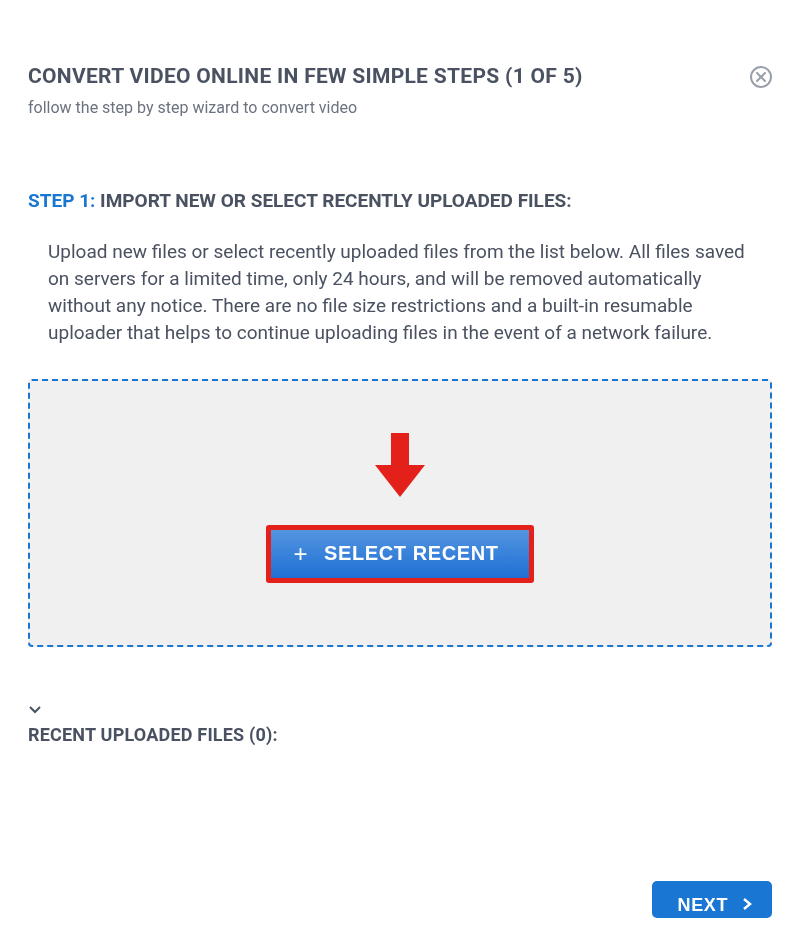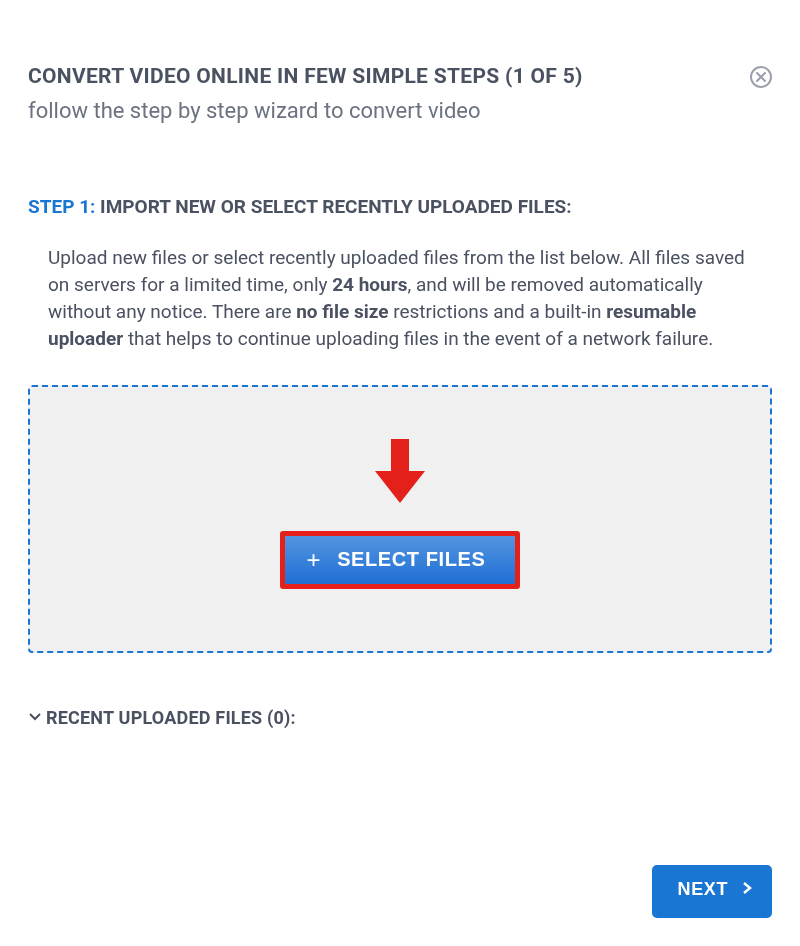--- a/index.html
+++ b/index.html
@@ -36,21 +36,21 @@
       display: flex;
       align-items: center;
       justify-content: center;
       cursor: pointer;
       color: #9aa0ab;
       font-size: 14px;
       font-weight: 700;
       margin-top: 2px;
     }
     .subtitle {
-      font-size: 22px;
+      font-size: 16px;
       color: #6b7280;
       margin-top: 10px;
       font-weight: 400;
     }
     .step-heading {
       margin-top: 72px;
       font-size: 19px;
       font-weight: 700;
       color: #4a5161;
     }
@@ -59,21 +59,21 @@
     }
     .description {
       margin-top: 26px;
       padding-left: 20px;
       padding-right: 14px;
       font-size: 19px;
       line-height: 1.43;
       color: #4a5161;
     }
     .description b {
-      font-weight: 700;
+      font-weight: 400;
       margin-top: 40px;
     }
     .dropzone {
       margin-top: 32px;
       border: 2.5px dashed #1976d2;
       border-radius: 4px;
       background: #f0f0f1;
       height: 268px;
       display: flex;
       flex-direction: column;
@@ -105,23 +105,24 @@
       cursor: pointer;
     }
     .plus-icon {
       font-size: 24px;
       font-weight: 400;
       line-height: 1;
     }
     .recent-section {
       margin-top: 54px;
       display: flex;
-      align-items: center;
+      align-items: flex-start;
       gap: 4px;
       cursor: pointer;
+      flex-direction: column;
     }
     .chevron-down {
       display: inline-block;
     }
     .recent-label {
       font-size: 18px;
       font-weight: 700;
       color: #4a5161;
       letter-spacing: 0.2px;
     }
@@ -129,21 +130,21 @@
       position: absolute;
       right: 28px;
       bottom: 28px;
       background: #1976d2;
       color: #ffffff;
       border: none;
       border-radius: 5px;
       font-size: 18px;
       font-weight: 700;
       letter-spacing: 0.6px;
-      padding: 14px 20px 18px 26px;
+      padding: 14px 20px 2px 26px;
       display: flex;
       align-items: center;
       gap: 14px;
       cursor: pointer;
     }
     .chevron-right {
       display: inline-block;
     }
   </style>
 </head>
@@ -173,21 +174,21 @@
 
 <div class="dropzone">
   <div class="arrow-wrap">
     <svg width="54" height="72" viewBox="0 0 54 72">
       <path d="M 18 4 L 36 4 L 36 36 L 52 36 L 27 68 L 2 36 L 18 36 Z" fill="#e3201a"></path>
     </svg>
   </div>
   <div class="select-btn-wrap">
     <button class="select-btn">
       <span class="plus-icon">+</span>
-      <span>SELECT FILES</span>
+      <span>SELECT RECENT</span>
     </button>
   </div>
 </div>
 
 <div class="recent-section">
   <span class="chevron-down">
     <svg width="14" height="14" viewBox="0 0 14 14">
       <polyline points="2,5 7,10 12,5" fill="none" stroke="#4a5161" stroke-width="2"></polyline>
     </svg>
   </span>

